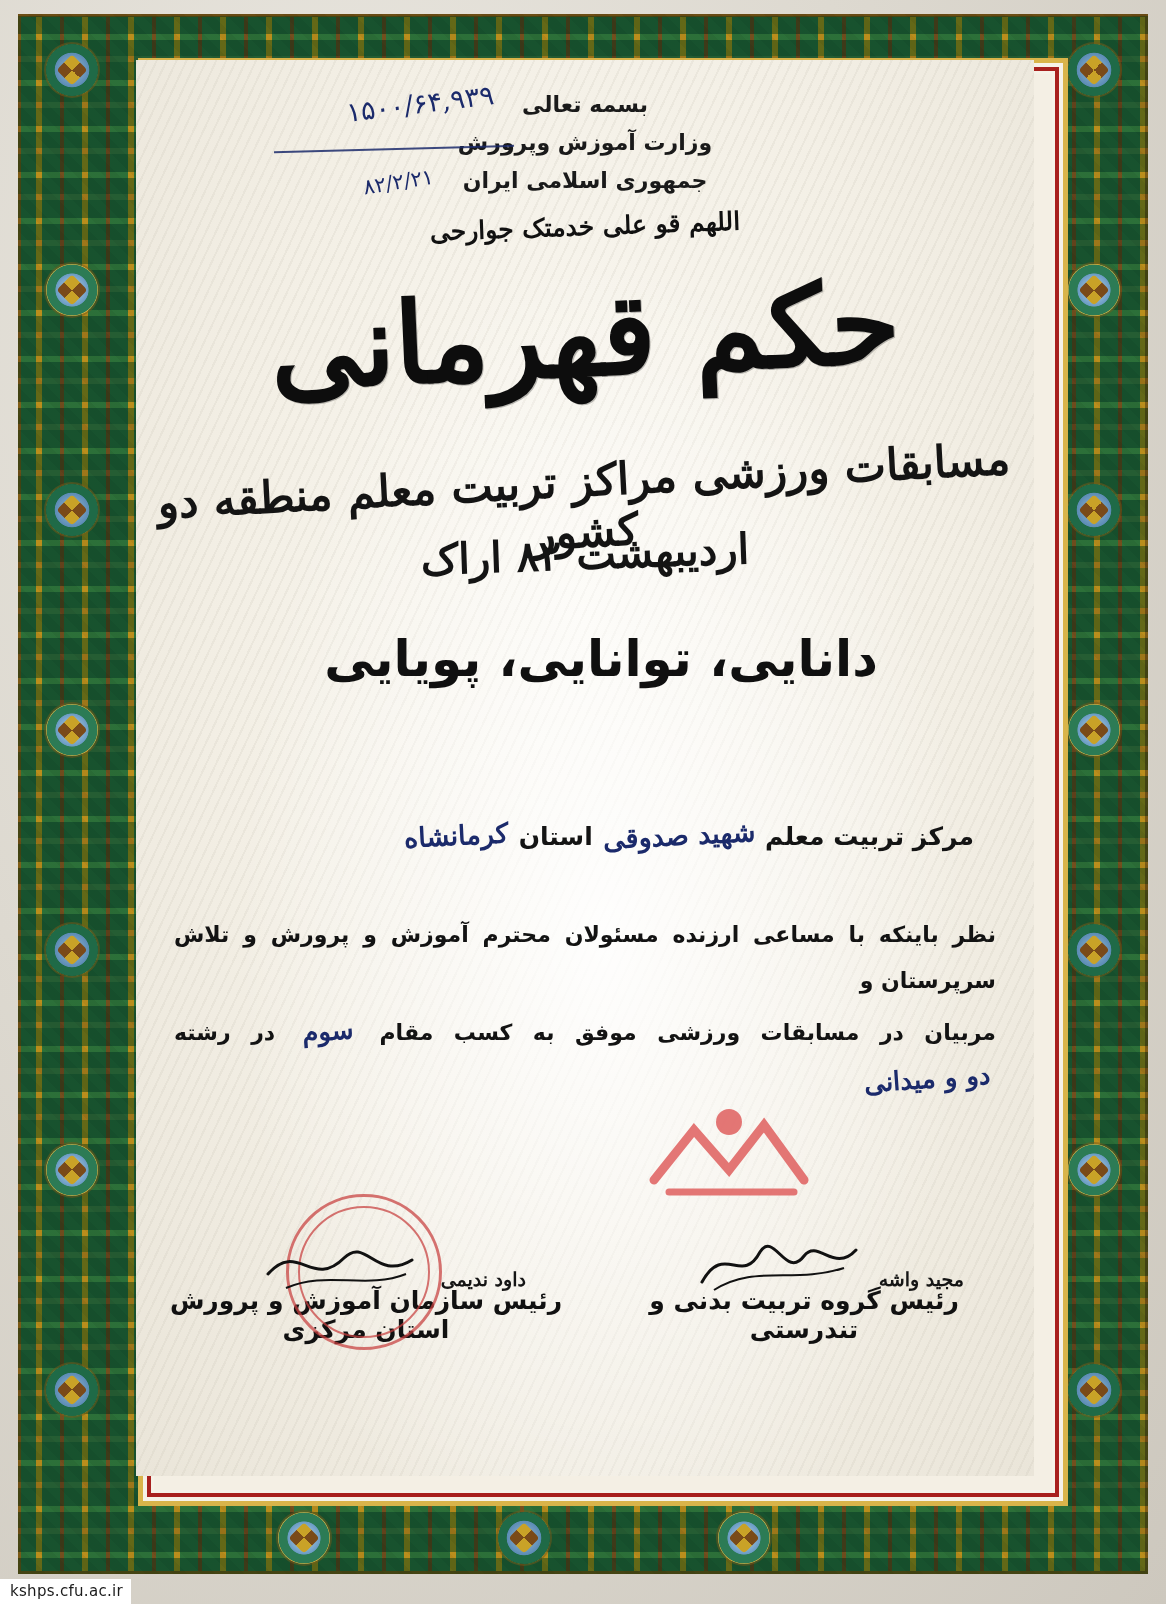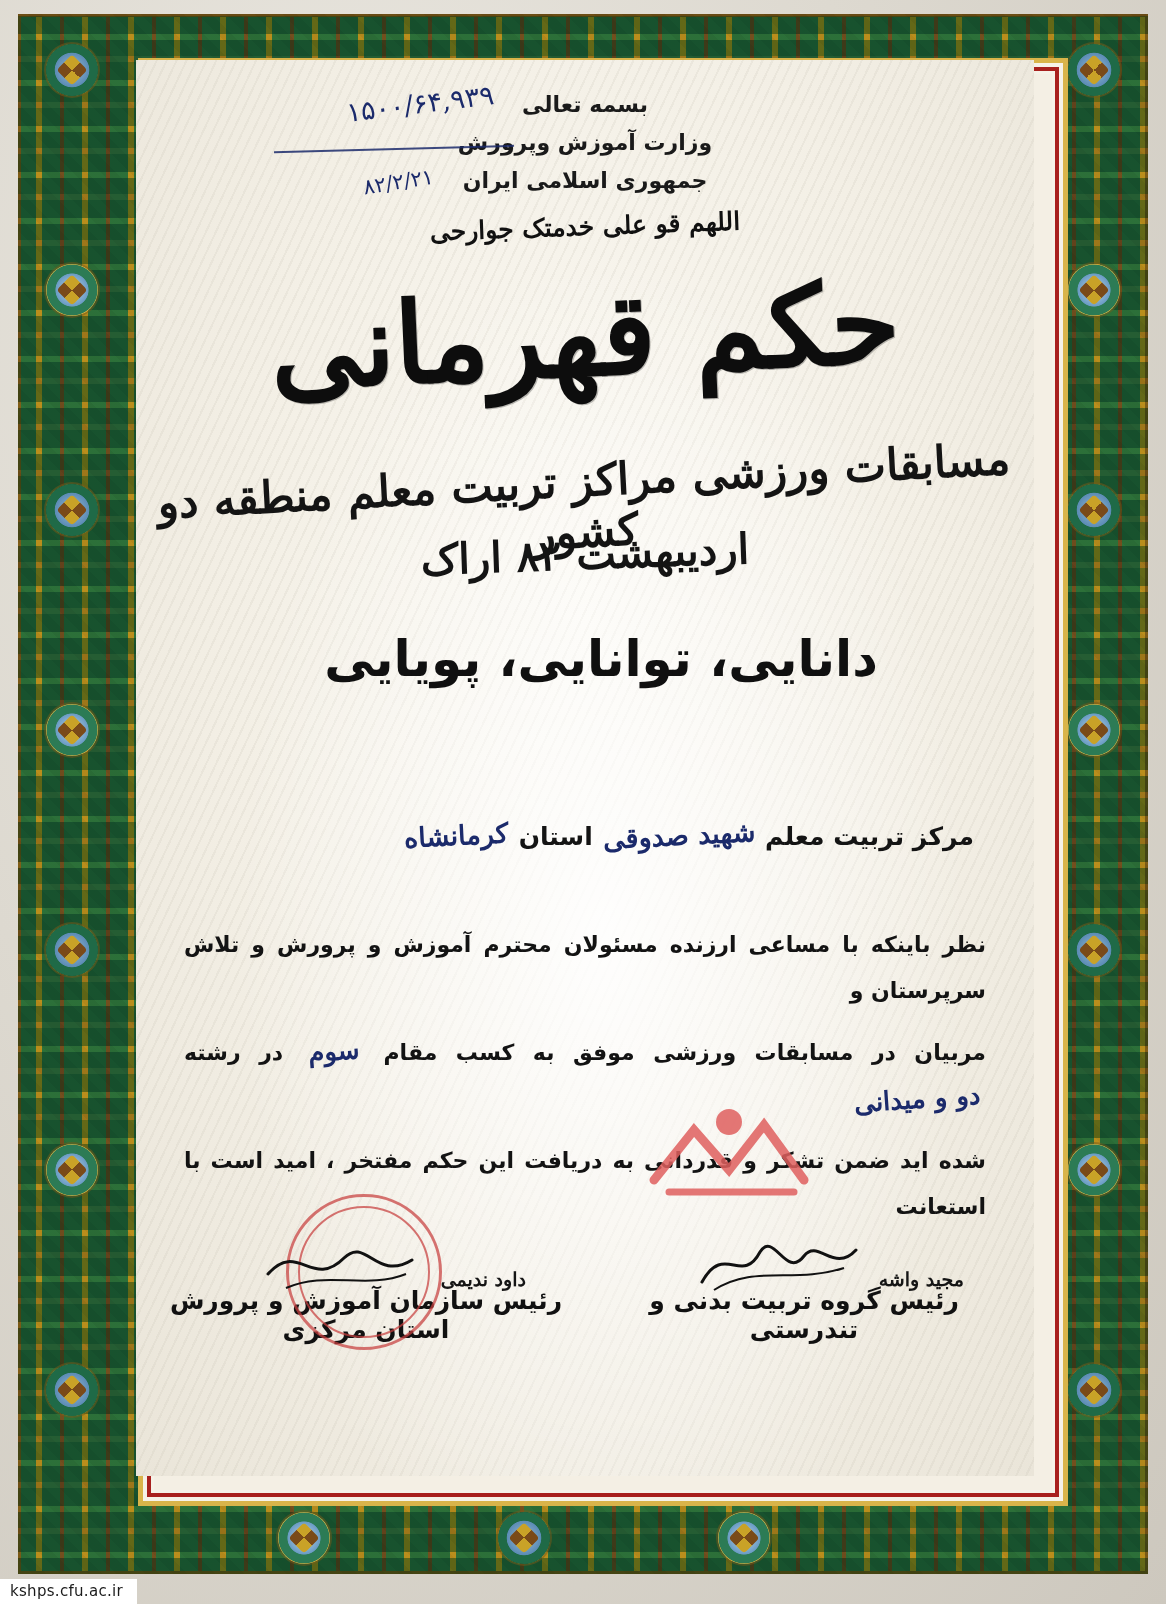--- a/index.html
+++ b/index.html
@@ -238,21 +238,21 @@
   .body-text {
     position: absolute;
     top: 848px; left: 34px; right: 34px;
     direction: rtl;
     text-align: justify;
     font-size: 22px;
     line-height: 46px;
     color: #131313;
     font-weight: 600;
   }
-  .body-text p { margin: 14px; }
+  .body-text p { margin: 4px; }
   .inline-hand {
     font-family: "DejaVu Serif", serif;
     color: #1b2a6b;
     font-size: 26px;
     display: inline-block;
     transform: rotate(-4deg);
     padding: 0 6px;
   }
 
   
@@ -313,21 +313,21 @@
   }
 
   
   .footer-url {
     position: absolute;
     left: 0; bottom: 0;
     background: #ffffff;
     color: #1b1b1b;
     font-family: "DejaVu Sans", sans-serif;
     font-size: 15px;
-    padding: 3px 14px 4px 10px;
+    padding: 3px 8px 4px 10px;
     direction: ltr;
     letter-spacing: .3px;
   }
 </style>
 </head>
 <body>
 
 <div class="page">
   <div class="scan-bg"></div>
 
@@ -387,21 +387,20 @@
     </div>
 
     <div class="body-text">
       <p>نظر باینکه با مساعی ارزنده مسئولان محترم آموزش و پرورش و تلاش سرپرستان و</p>
       <p>
         <span>مربیان در مسابقات ورزشی موفق به کسب مقام</span>
         <span class="inline-hand">سوم</span>
         <span>در رشته</span>
         <span class="inline-hand">دو و میدانی</span>
       </p>
-      <p>شده اید ضمن تشکر و قدردانی به دریافت این حکم مفتخر ، امید است با استعانت</p>
     </div>
 
     <div class="sign-row">
 
       <div class="sign-block">
         <svg class="logo-red" viewBox="0 0 190 110">
           <path d="M20 80 L60 30 L95 70 L130 25 L170 80" stroke="#e0605f" stroke-width="9" fill="none" stroke-linecap="round"></path>
           <circle cx="95" cy="22" r="13" fill="#e0605f"></circle>
           <path d="M35 92 H160" stroke="#e0605f" stroke-width="7" stroke-linecap="round"></path>
         </svg>

